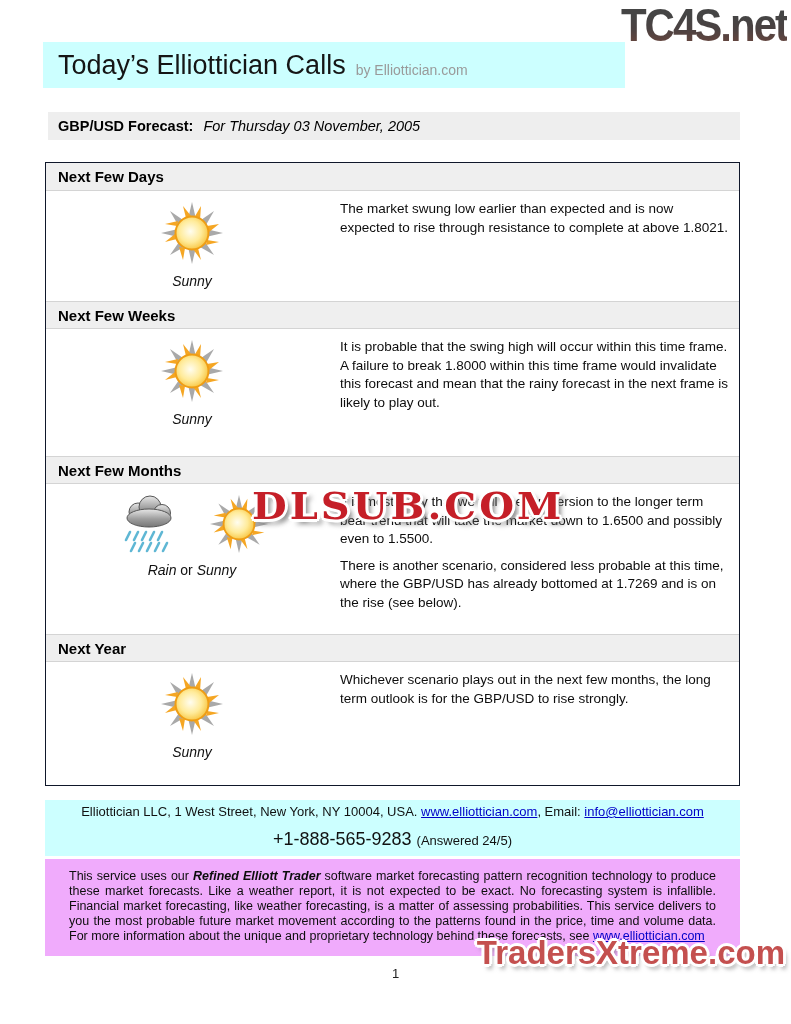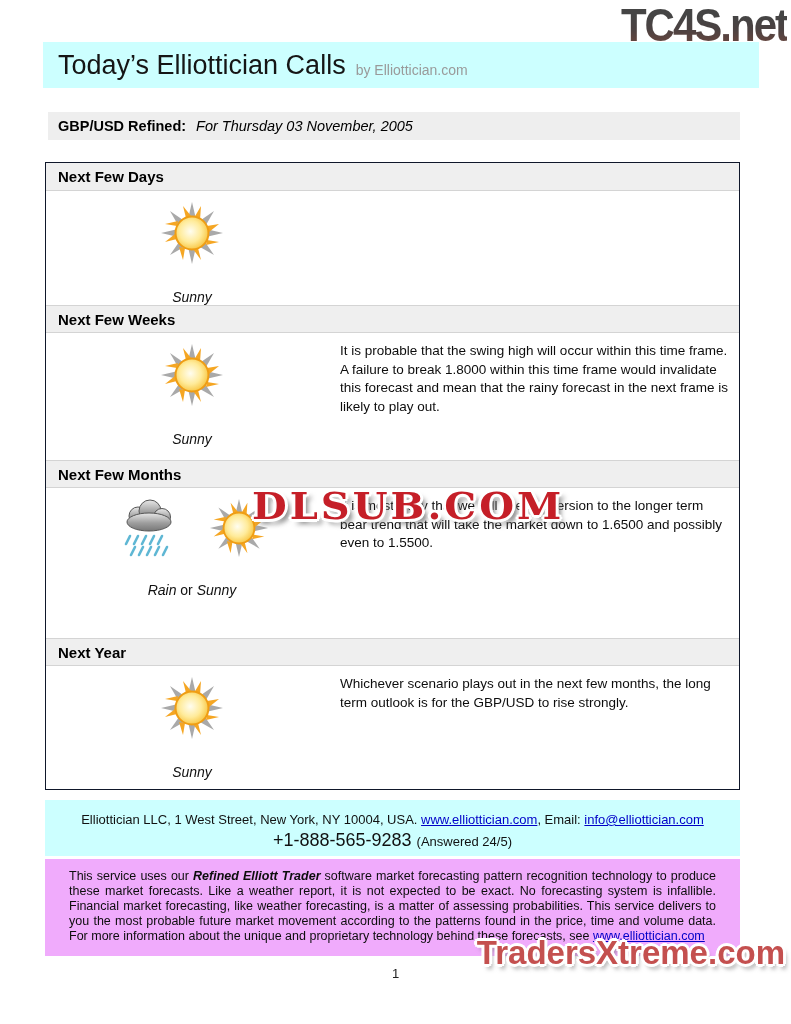--- a/index.html
+++ b/index.html
@@ -11,21 +11,21 @@
   .tc4s {
     position:absolute; top:0px; right:4px;
     font-size:42px; font-weight:bold; letter-spacing:-2px;
     background:linear-gradient(#454545 30%, #4a4242 55%, #71463c 95%);
     -webkit-background-clip:text; background-clip:text; color:transparent;
     transform:scale(1.0,1.08); transform-origin:top right;
   }
 
   
   .title-bar {
-    position:absolute; left:43px; top:42px; width:716px; height:46px;
+    position:absolute; left:43px; top:42px; width:582px; height:46px;
     background:#ccffff; display:flex; align-items:center; padding-left:15px;
   }
   .title-main { font-size:27px; color:#151515; letter-spacing:0px; }
   .title-sub { font-size:14px; color:#9a9a9a; margin-left:10px; padding-top:10px; }
 
   
   .gbp-bar {
     position:absolute; left:48px; top:112px; width:692px; height:28px;
     background:#eeeeee; display:flex; align-items:center; padding-left:10px;
     font-size:14.5px;
@@ -40,21 +40,21 @@
   }
   .sec-header {
     background:#efefef; height:28px; line-height:28px;
     padding-left:12px; font-weight:bold; font-size:15px;
     border-bottom:1px solid #d4d4d4;
   }
   .sec-header.mid { border-top:1px solid #d4d4d4; }
   .sec-content { display:flex; background:#fff; }
   .icon-cell { width:292px; display:flex; flex-direction:column; align-items:center; padding-top:10px; }
   .icon-row { display:flex; align-items:center; gap:28px; }
-  .icon-label { font-size:14px; margin-top:24px; color:#111; }
+  .icon-label { font-size:14px; margin-top:8px; color:#111; }
   .icon-label i { font-style:italic; }
   .text-cell { flex:1; padding:9px 10px 0 2px; font-size:13.5px; line-height:18.5px; color:#0d0d0d; }
   .text-cell p + p { margin-top:8px; }
   .h1c { min-height:110px; } .h2c { min-height:127px; } .h3c { min-height:150px; } .h4c { min-height:123px; }
 
   
   .watermark {
     position:absolute; left:252px; top:482px;
     font-family:"DejaVu Serif", serif; font-weight:bold;
     font-size:40px; letter-spacing:3px; color:#c51f28;
@@ -62,25 +62,25 @@
     text-shadow:
       -2px -2px 0 #fff, 2px -2px 0 #fff, -2px 2px 0 #fff, 2px 2px 0 #fff,
       -3px 0 0 #fff, 3px 0 0 #fff, 0 -3px 0 #fff, 0 3px 0 #fff,
       5px 6px 5px rgba(110,110,110,0.8);
     z-index:5; white-space:nowrap;
   }
 
   
   .contact-box {
     position:absolute; left:45px; top:800px; width:695px; height:56px;
-    background:#ccffff; text-align:center; padding-top:12px;
+    background:#ccffff; text-align:center; padding-top:4px;
   }
   .contact-line1 { font-size:13px; color:#111; }
   .contact-line1 a, .disclaimer a { color:#0000c8; text-decoration:underline; }
-  .contact-line2 { margin-top:3px; }
+  .contact-line2 { margin-top:10px; }
   .phone { font-size:18px; color:#111; }
   .phone-note { font-size:13px; color:#111; margin-left:5px; }
 
   
   .disclaimer {
     position:absolute; left:45px; top:859px; width:695px;
     background:#f0abfc; padding:10px 24px 12px 24px;
     font-size:12.5px; line-height:14.9px; text-align:justify; color:#0d0d0d;
   }
   .product-name { font-weight:bold; font-style:italic; }
@@ -166,33 +166,36 @@
 <div class="page">
 
   <div class="tc4s">TC4S.net</div>
 
   <div class="title-bar">
     <span class="title-main">Today’s Elliottician Calls</span>
     <span class="title-sub">by Elliottician.com</span>
   </div>
 
   <div class="gbp-bar">
-    <span class="gbp-label">GBP/USD Refined:</span>
+    <span class="gbp-label">GBP/USD Forecast:</span>
     <span class="gbp-date">For Thursday 03 November, 2005</span>
   </div>
 
   <div class="forecast-table">
 
     <div class="sec-header">Next Few Days</div>
     <div class="sec-content h1c">
       <div class="icon-cell">
         <svg width="64" height="64" viewBox="0 0 64 64">
             <use href="#sunShape"></use>
           </svg>
         <div class="icon-label"><i>Sunny</i></div>
+      </div>
+      <div class="text-cell">
+        <p>The market swung low earlier than expected and is now expected to rise through resistance to complete at above 1.8021.</p>
       </div>
     </div>
 
     <div class="sec-header mid">Next Few Weeks</div>
     <div class="sec-content h2c">
       <div class="icon-cell">
         <svg width="64" height="64" viewBox="0 0 64 64">
             <use href="#sunShape"></use>
           </svg>
         <div class="icon-label"><i>Sunny</i></div>
@@ -210,20 +213,21 @@
               <use href="#rainShape"></use>
             </svg>
           <svg width="60" height="60" viewBox="0 0 64 64">
               <use href="#sunShape"></use>
             </svg>
         </div>
         <div class="icon-label"><i>Rain</i><span> or </span><i>Sunny</i></div>
       </div>
       <div class="text-cell">
         <p>It is most likely that we will see a reversion to the longer term bear trend that will take the market down to 1.6500 and possibly even to 1.5500.</p>
+        <p>There is another scenario, considered less probable at this time, where the GBP/USD has already bottomed at 1.7269 and is on the rise (see below).</p>
       </div>
     </div>
 
     <div class="sec-header mid">Next Year</div>
     <div class="sec-content h4c">
       <div class="icon-cell">
         <svg width="64" height="64" viewBox="0 0 64 64">
             <use href="#sunShape"></use>
           </svg>
         <div class="icon-label"><i>Sunny</i></div>

